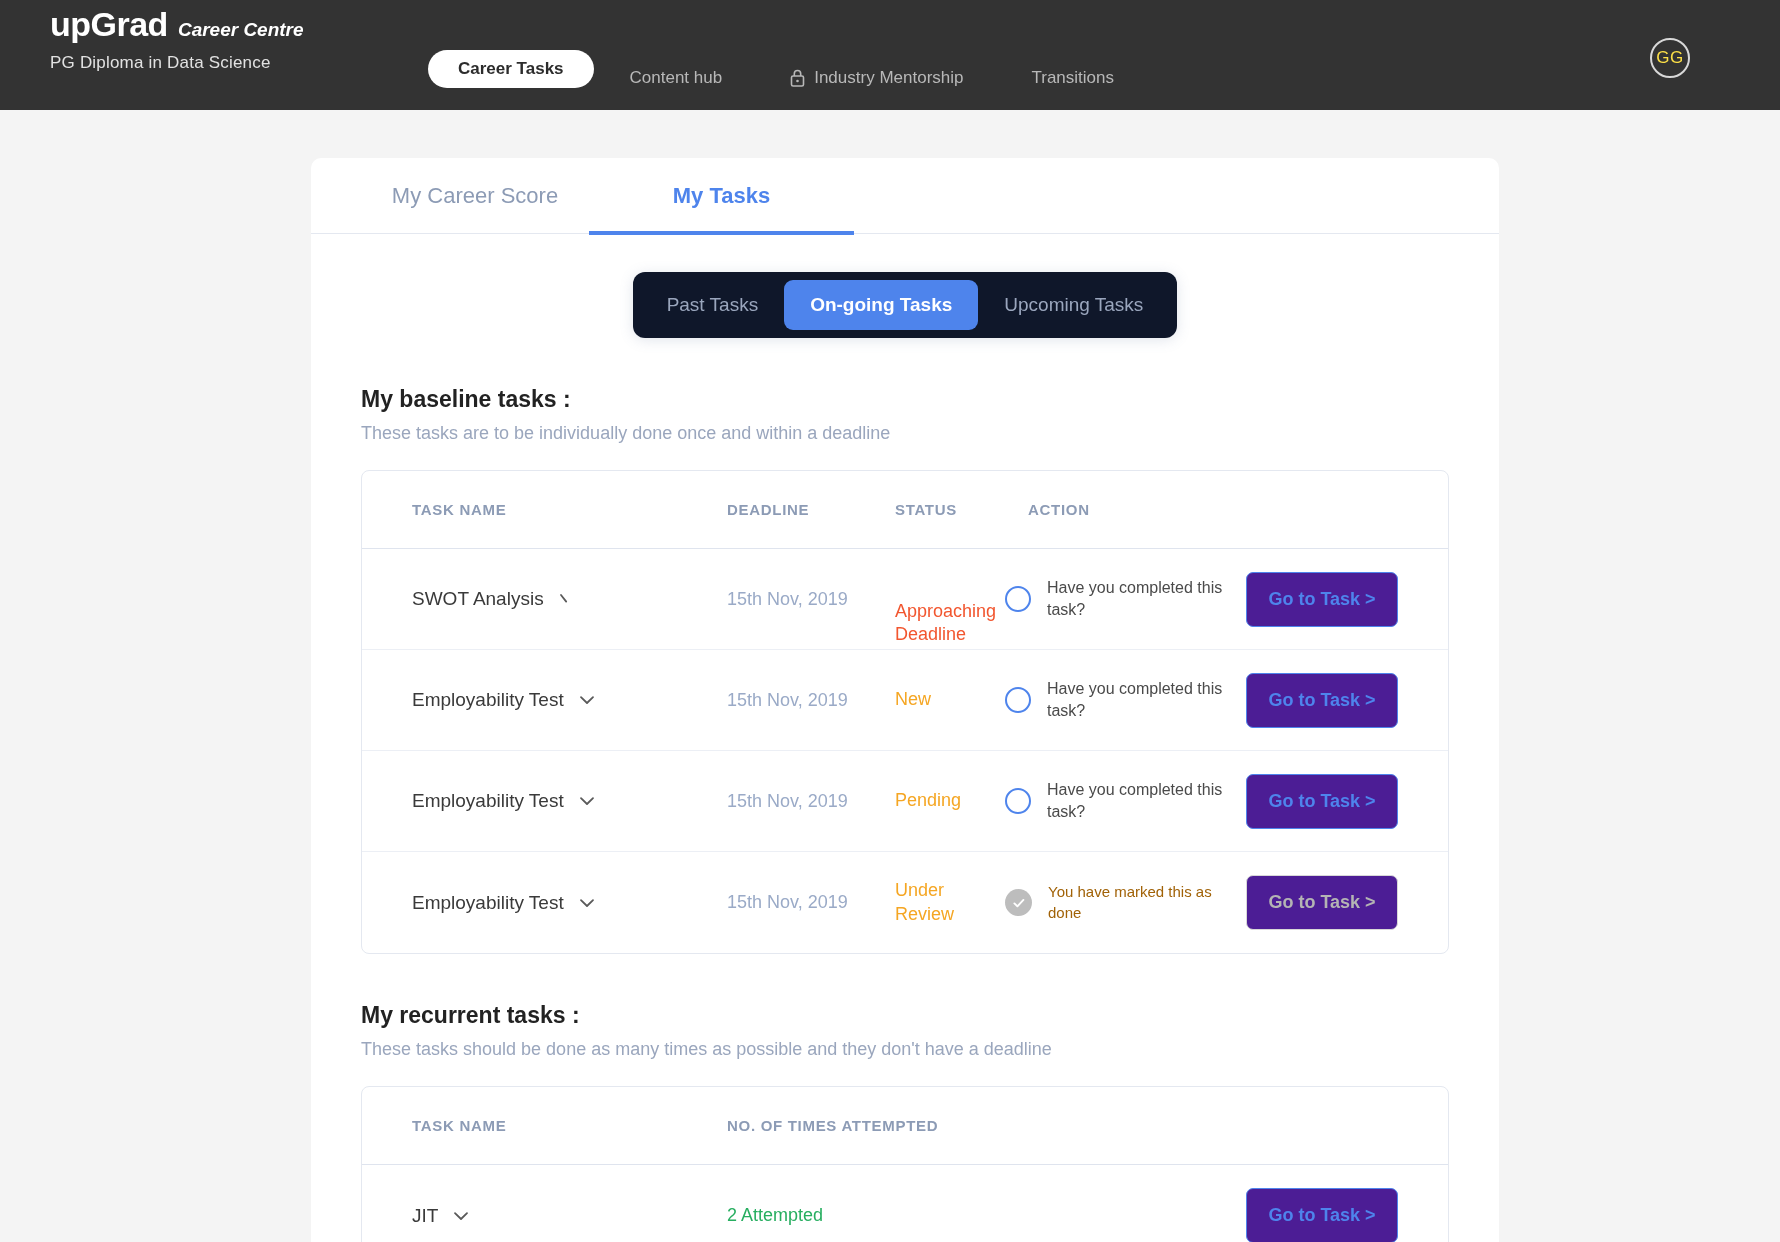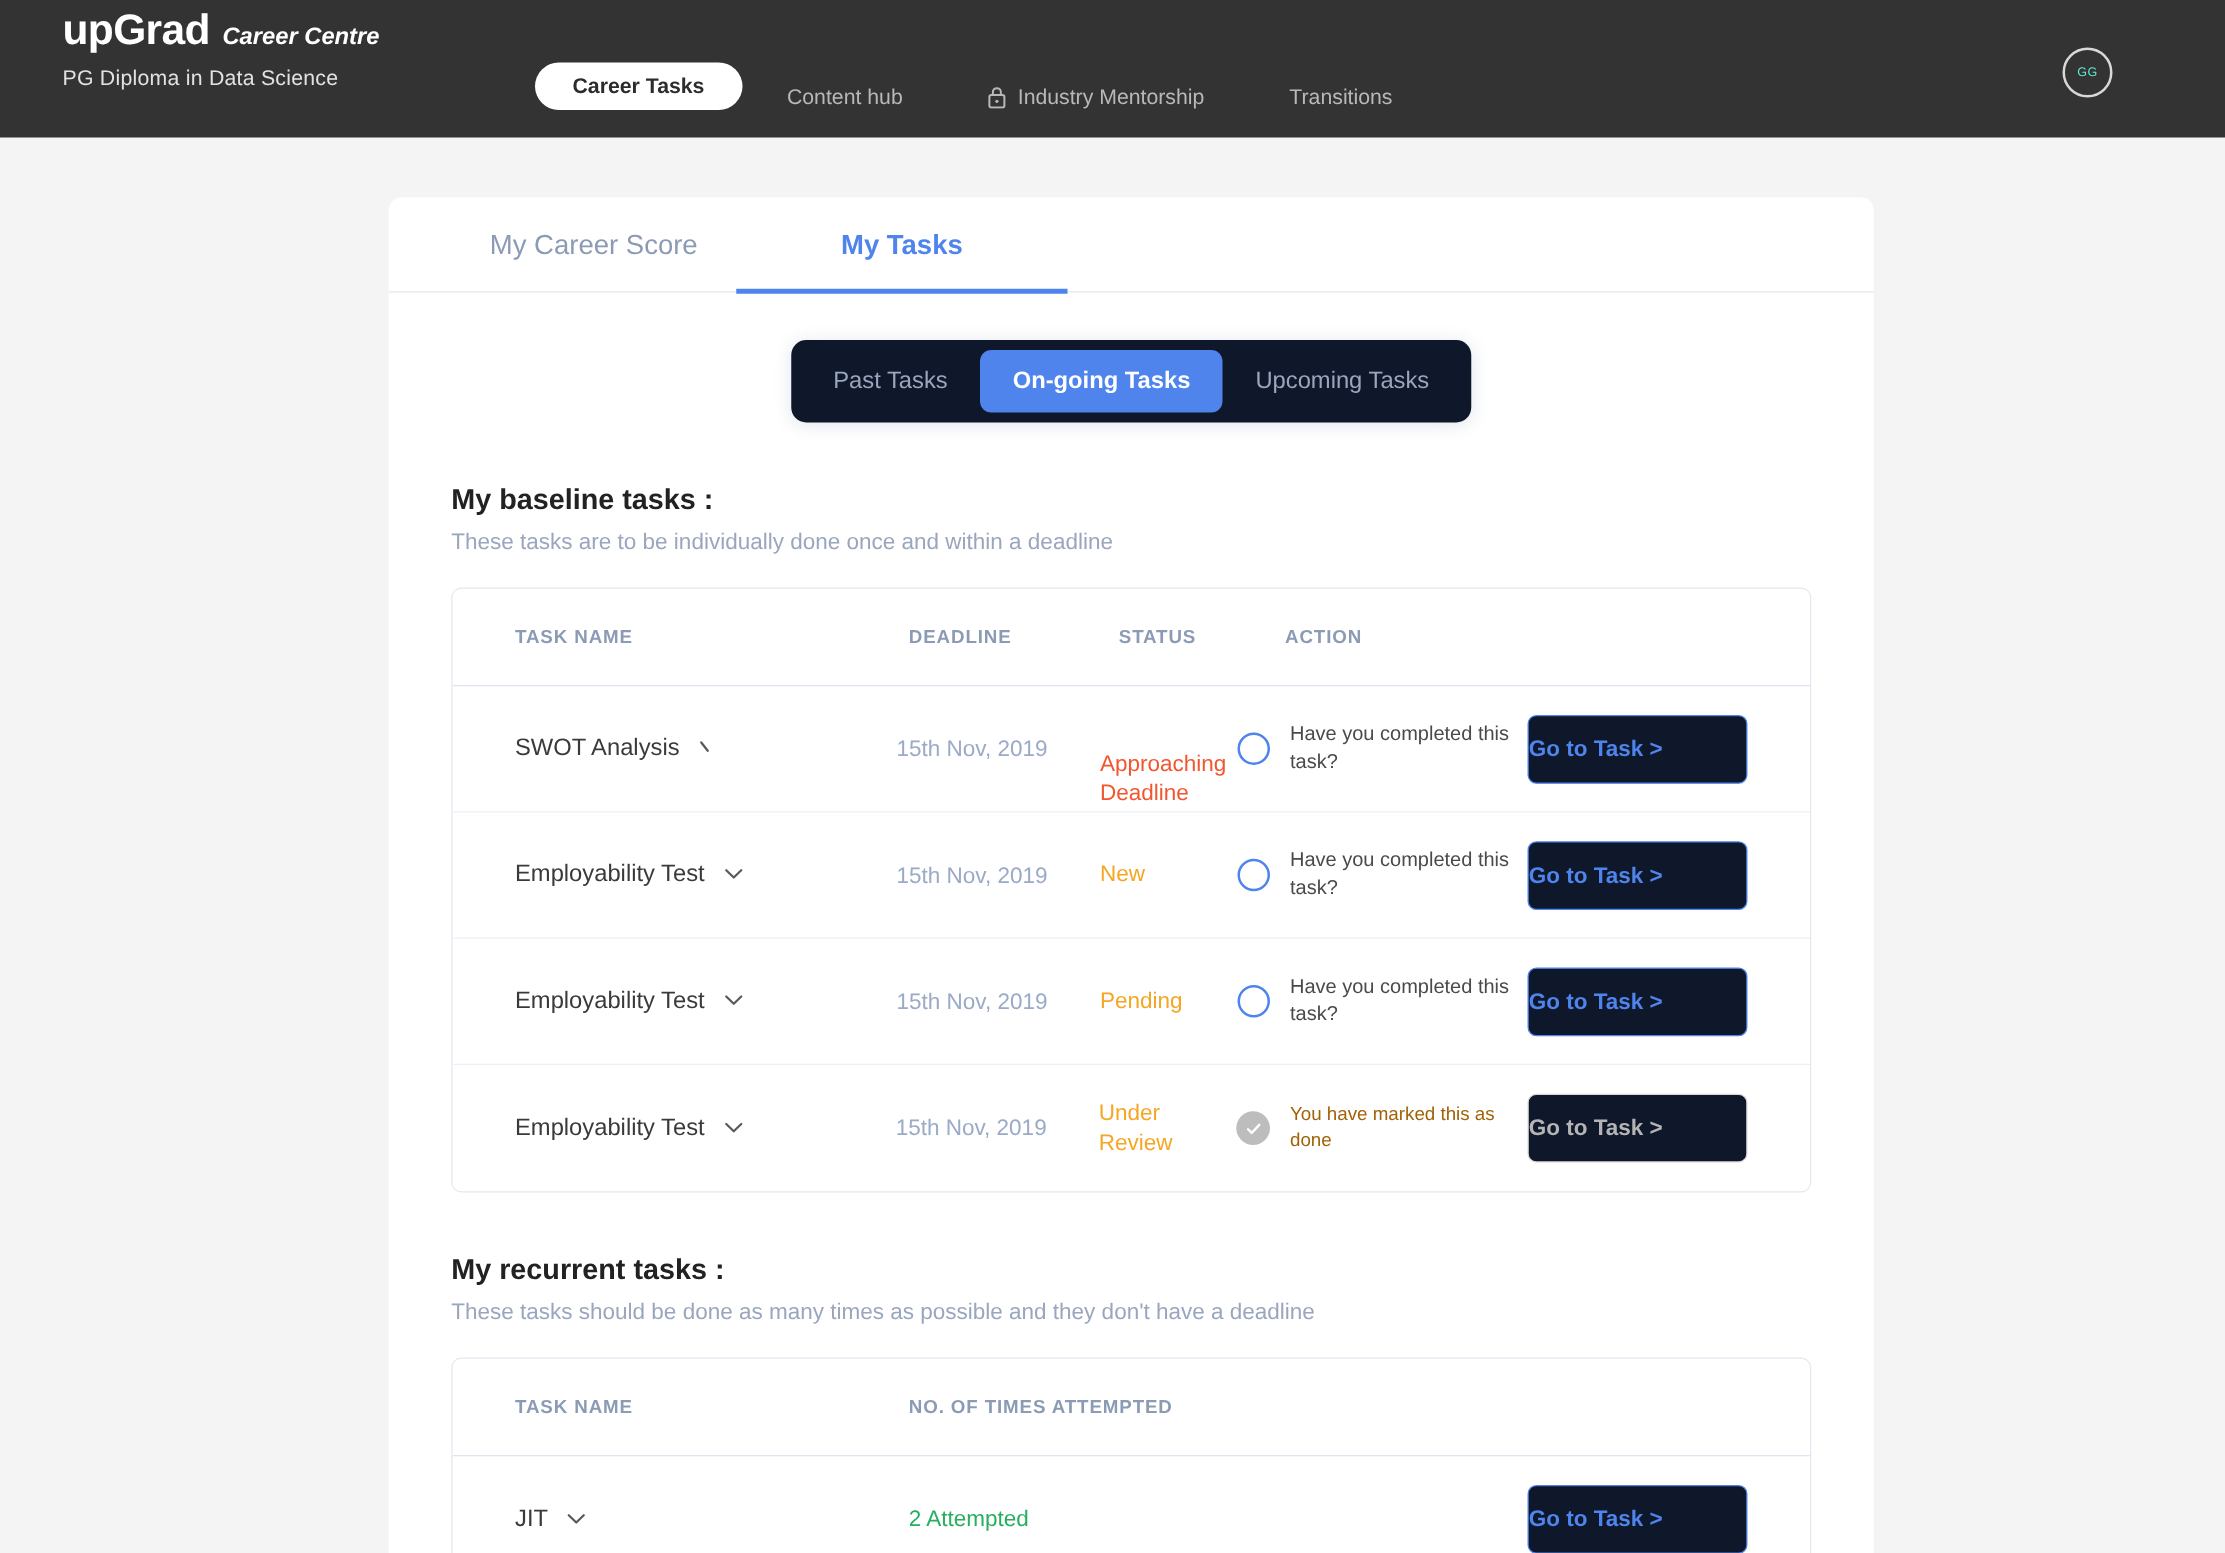--- a/index.html
+++ b/index.html
@@ -43,22 +43,22 @@
   .navlink.pill {
     background: #ffffff; color: #2c2c2c; font-weight: bold;
     border-radius: 20px; padding: 9px 30px;
   }
   .nav-gap-1 { width: 36px; } .nav-gap-2 { width: 68px; } .nav-gap-3 { width: 68px; }
   .lock-icon { display: inline-flex; }
 
   .avatar {
     position: absolute; right: 90px; top: 38px;
     width: 40px; height: 40px; border-radius: 50%;
-    border: 2px solid #d8d8d8; color: #5eead4;
-    font-size: 10px; display: flex; align-items: center; justify-content: center;
+    border: 2px solid #d8d8d8; color: #fde047;
+    font-size: 17px; display: flex; align-items: center; justify-content: center;
     letter-spacing: .5px;
   }
 
   
   .card {
     position: absolute; left: 311px; top: 158px;
     width: 1188px; min-height: 1084px;
     background: #ffffff; border-radius: 10px 10px 0 0;
   }
 
@@ -145,21 +145,21 @@
   }
   .ask {
     font-size: 16px; color: #4a4a4a; line-height: 1.38; width: 190px;
   }
   .ask.muted { color: #a16207; font-size: 15px; }
 
   .gotask {
     margin-left: auto; margin-right: 50px;
     border: 1px solid #4e84ec; color: #4e84ec; font-weight: bold;
     font-size: 18px; border-radius: 7px; padding: 16px 0;
-    width: 176px; text-align: left; background: #0f172a; white-space: nowrap;
+    width: 152px; text-align: center; background: #4c1d95; white-space: nowrap;
   }
   .gotask.disabled { border-color: #d8d8d8; color: #b4b4b4; }
 </style>
 </head>
 <body>
 
 <div class="topbar">
 
   <div class="brand">
     <div class="brand-line">

